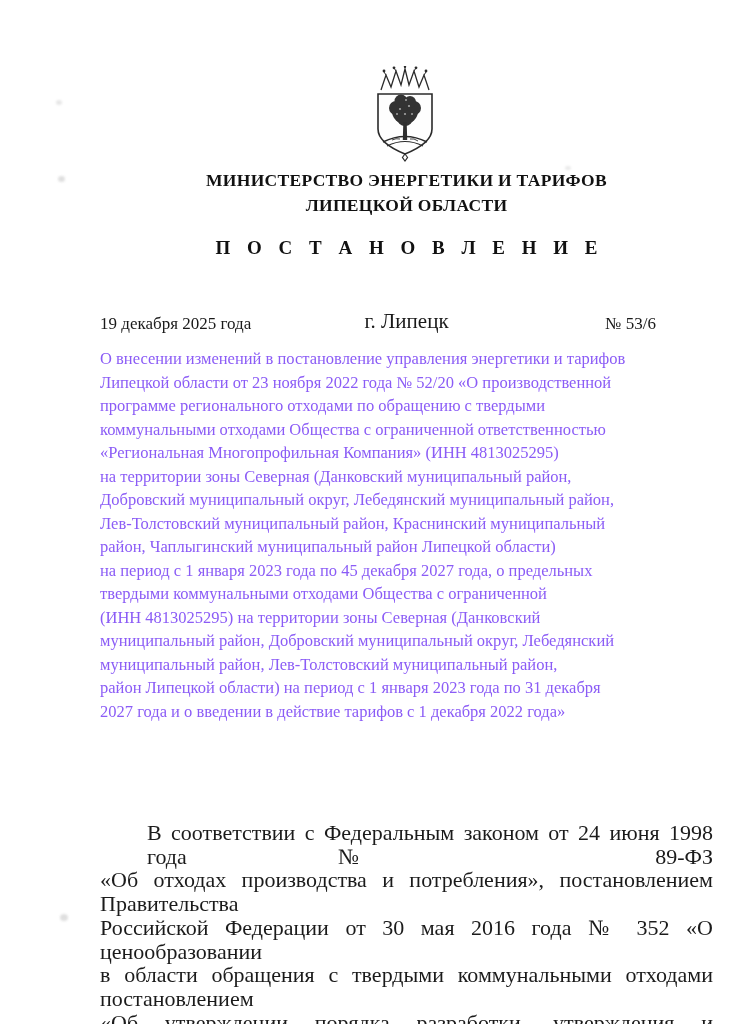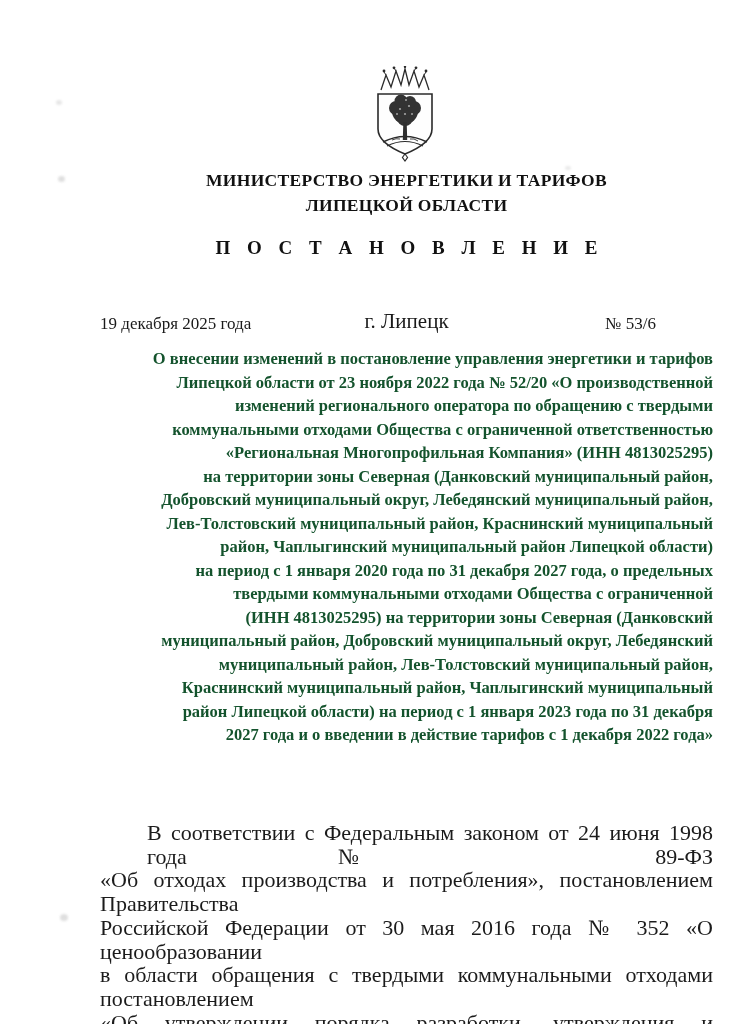--- a/index.html
+++ b/index.html
@@ -31,22 +31,22 @@
     font-size:17px;
     margin-top:28px;
   }
   .meta-row .number{padding-right:57px;font-family:Liberation Serif, serif;}
   .city{
     position:absolute;left:0;top:309px;width:100%;
     text-align:center;font-size:21px;
   }
   .title-block{
     position:absolute;left:0;top:347px;width:100%;
-    text-align:right;font-weight:bold;font-size:16.5px;line-height:23.5px;
-    color:#14532d;
+    text-align:left;font-weight:normal;font-size:16.5px;line-height:23.5px;
+    color:#8b5cf6;
   }
   .title-block .tline{white-space:nowrap;}
   .body-block{
     position:absolute;left:0;top:821px;width:100%;
     font-size:22px;line-height:23.7px;color:#1b1b1b;
   }
   .body-block .bline{
     text-align:justify;
     -moz-text-align-last:justify;
     text-align-last:justify;
@@ -121,33 +121,32 @@
     <div class="meta-row">
       <span class="date">19 декабря 2025 года</span>
       <span class="number">№ 53/6</span>
     </div>
 
     <div class="city">г. Липецк</div>
 
     <div class="title-block">
       <div class="tline">О внесении изменений в постановление управления энергетики и тарифов</div>
       <div class="tline">Липецкой области от 23 ноября 2022 года № 52/20 «О производственной</div>
-      <div class="tline">изменений регионального оператора по обращению с твердыми</div>
+      <div class="tline">программе регионального отходами по обращению с твердыми</div>
       <div class="tline">коммунальными отходами Общества с ограниченной ответственностью</div>
       <div class="tline">«Региональная Многопрофильная Компания» (ИНН 4813025295)</div>
       <div class="tline">на территории зоны Северная (Данковский муниципальный район,</div>
       <div class="tline">Добровский муниципальный округ, Лебедянский муниципальный район,</div>
       <div class="tline">Лев-Толстовский муниципальный район, Краснинский муниципальный</div>
       <div class="tline">район, Чаплыгинский муниципальный район Липецкой области)</div>
-      <div class="tline">на период с 1 января 2020 года по 31 декабря 2027 года, о предельных</div>
+      <div class="tline">на период с 1 января 2023 года по 45 декабря 2027 года, о предельных</div>
       <div class="tline">твердыми коммунальными отходами Общества с ограниченной</div>
       <div class="tline">(ИНН 4813025295) на территории зоны Северная (Данковский</div>
       <div class="tline">муниципальный район, Добровский муниципальный округ, Лебедянский</div>
       <div class="tline">муниципальный район, Лев-Толстовский муниципальный район,</div>
-      <div class="tline">Краснинский муниципальный район, Чаплыгинский муниципальный</div>
       <div class="tline">район Липецкой области) на период с 1 января 2023 года по 31 декабря</div>
       <div class="tline">2027 года и о введении в действие тарифов с 1 декабря 2022 года»</div>
     </div>
 
     <div class="body-block">
       <div class="bline indent">В соответствии с Федеральным законом от 24 июня 1998 года № 89-ФЗ</div>
       <div class="bline">«Об отходах производства и потребления», постановлением Правительства</div>
       <div class="bline">Российской Федерации от 30 мая 2016 года № 352 «О ценообразовании</div>
       <div class="bline">в области обращения с твердыми коммунальными отходами постановлением</div>
       <div class="bline">«Об утверждении порядка разработки, утверждения и корректировки</div>

